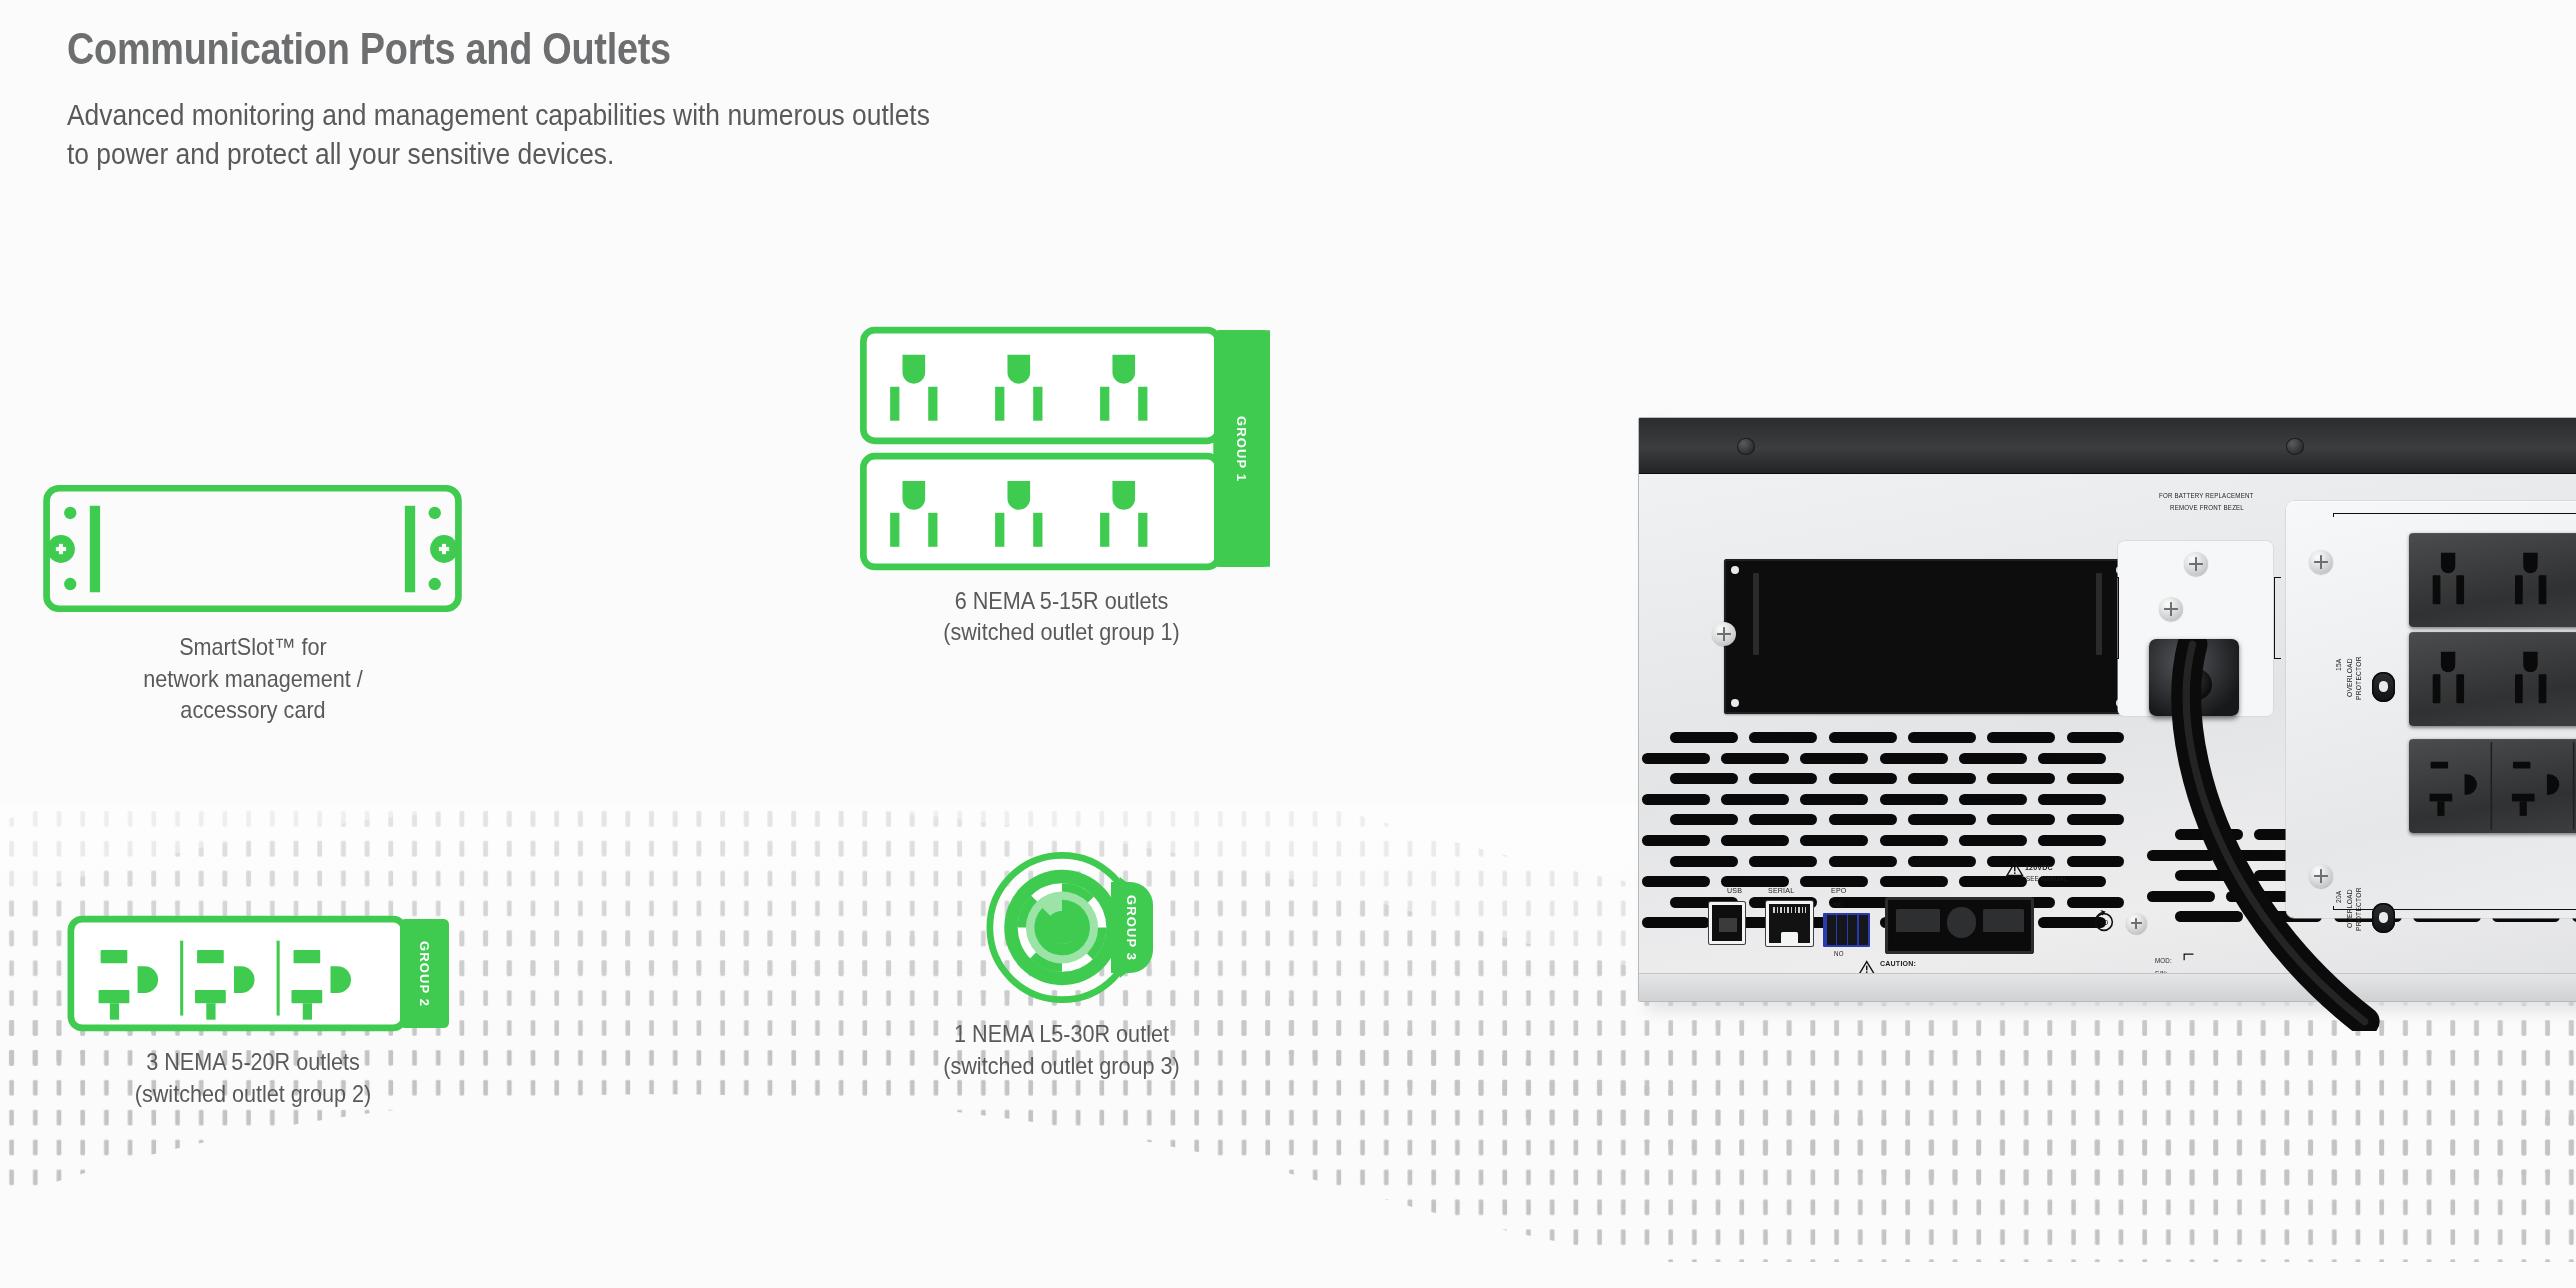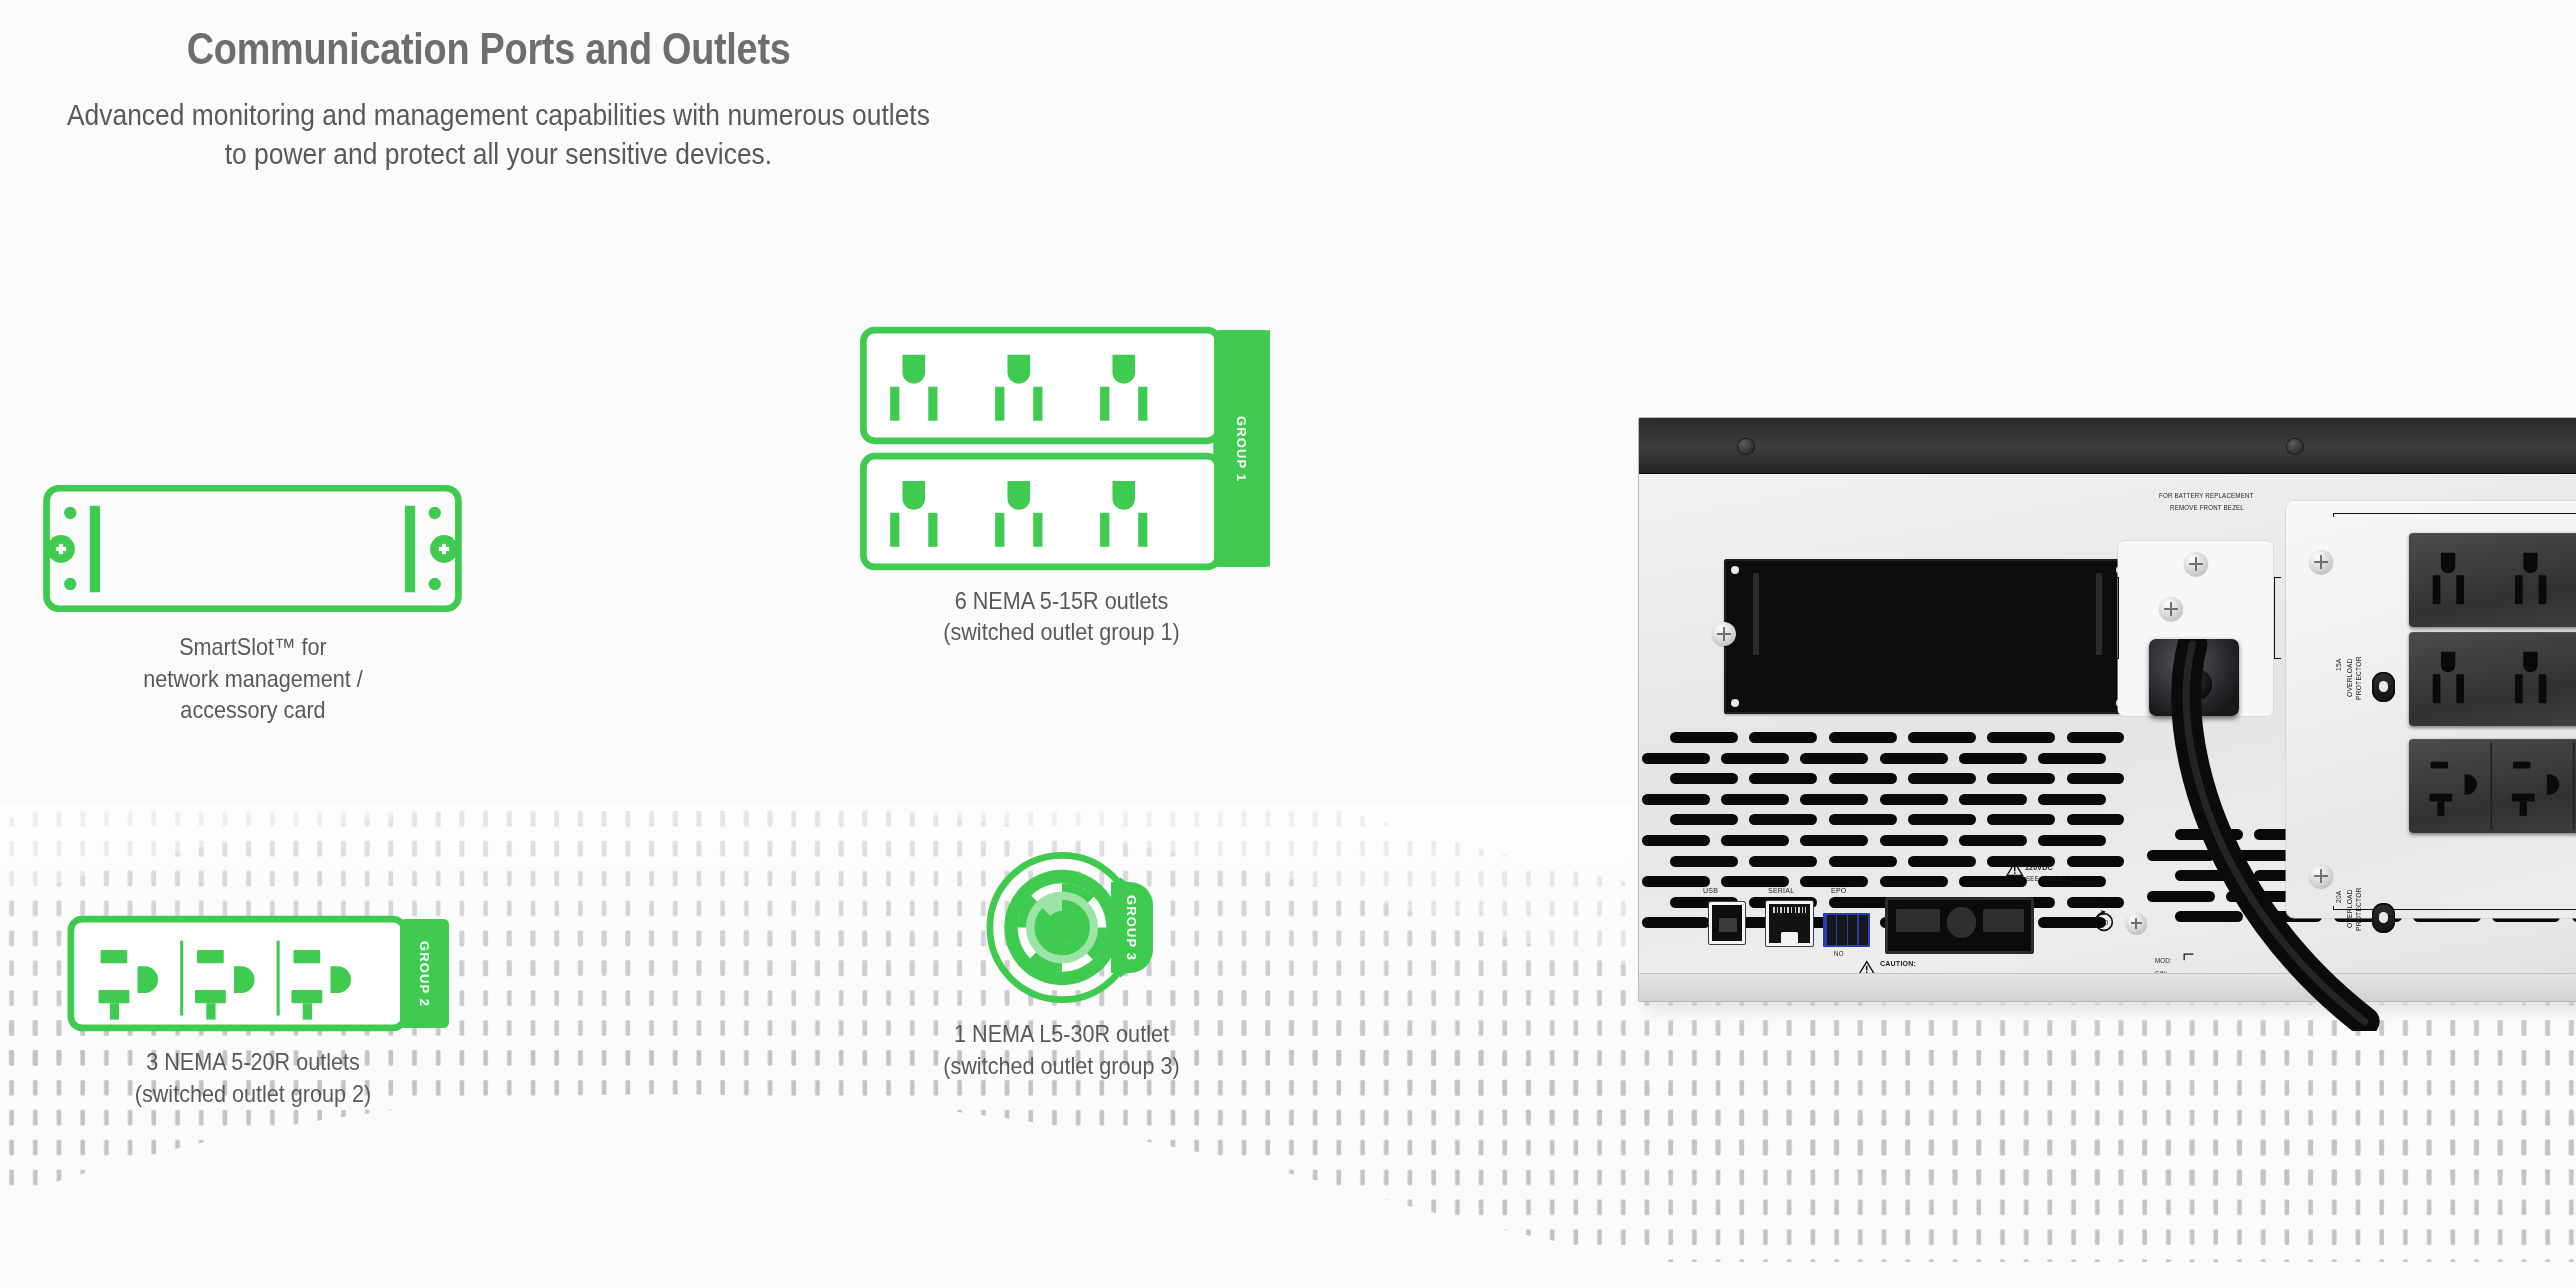--- a/index.html
+++ b/index.html
@@ -8,21 +8,21 @@
     font-family: "Liberation Sans", sans-serif;
     background:#fbfbfb;
     position:relative;
     overflow:hidden;
   }
 
   
   #bg { position:absolute; inset:0; z-index:0; pointer-events:none; }
 
   
-  .header { position:absolute; left:67px; top:26px; z-index:5;text-align:center; }
+  .header { position:absolute; left:67px; top:26px; z-index:5; }
   .title {
     font-size:44px; font-weight:bold; color:#6d6e70;
     letter-spacing:-0.3px; line-height:1.05;
     transform:scaleX(0.86); transform-origin:left center;
     white-space:nowrap;
   }
   .subtitle {
     margin-top:24px;
     font-size:30px; color:#58595b; line-height:1.28;
     transform:scaleX(0.88); transform-origin:left center;
@@ -408,21 +408,21 @@
           <div class="vent" style="left: 368px; top: 185px; width: 68px;"></div>
         </div>
 
       <div class="cord-recess" style="left:479px; top:67px;"></div>
       <div class="bay-screw" style="left:545px; top:78px;"></div>
       <div class="bay-screw" style="left:520px; top:123px;"></div>
       <div class="bracket" style="left:473px; top:103px; width:7.2px; height:82px; border-width:1.5px 1.5px 1.5px 0; border-color:#101011;"></div>
       <div class="bracket" style="left:635px; top:103px; width:7.2px; height:82px; border-width:1.5px 0 1.5px 1.5px; border-color:#101011;"></div>
       <div class="cord-socket" style="left:510px; top:165px;"></div>
 
-      <div class="label-sm" style="left:64px; top:412px;">USB</div>
+      <div class="label-sm" style="left:88px; top:412px;">USB</div>
       <div class="io-port usb-port" style="left:70px; top:428px;"></div>
 
       <div class="label-sm" style="left:129px; top:412px;">SERIAL</div>
       <div class="io-port serial-port" style="left:127px; top:427px;"></div>
 
       <div class="label-sm" style="left:192px; top:412px;">EPO</div>
       <div class="label-xs" style="left:195px; top:427px;">NC</div>
       <div class="io-port epo-block" style="left:184px; top:439px;"></div>
       <div class="label-xs" style="left:195px; top:476px;">NO</div>
 

